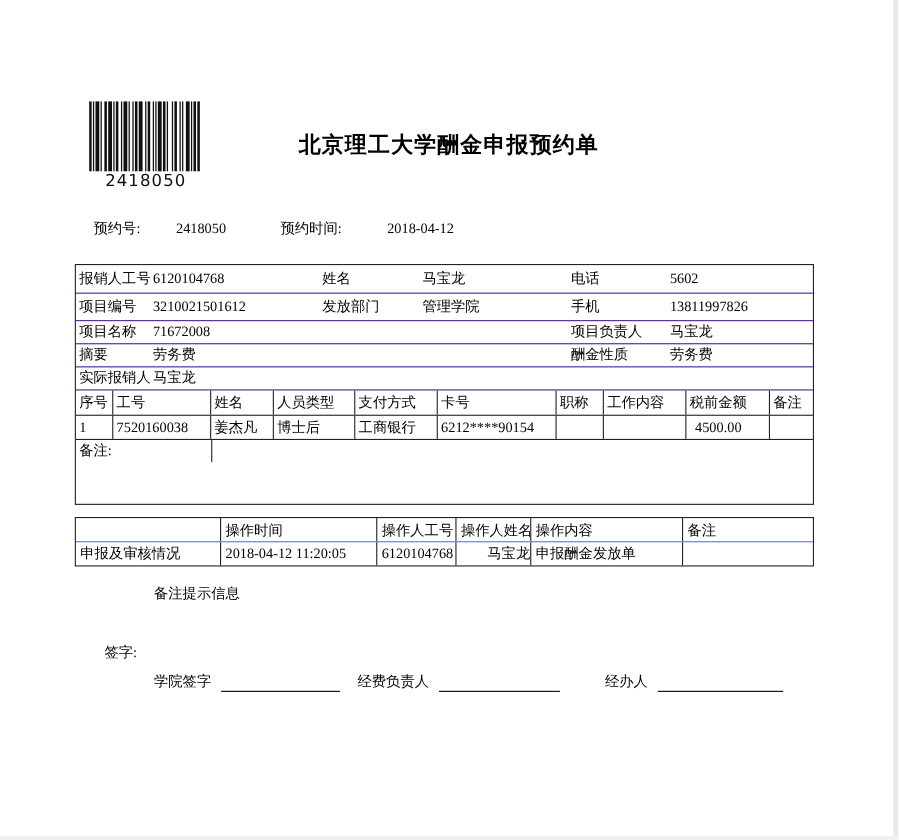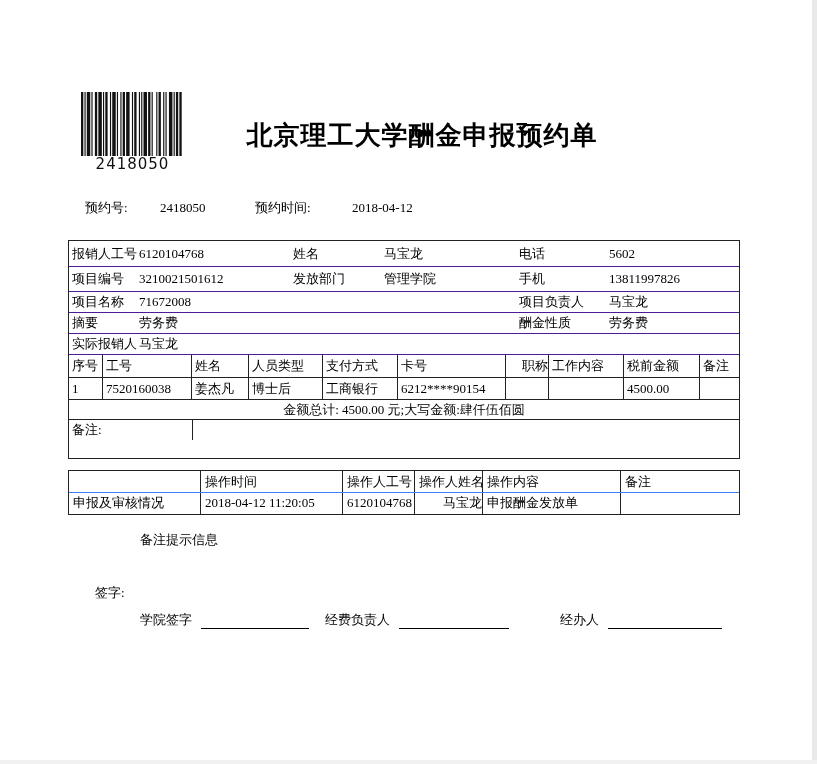--- a/index.html
+++ b/index.html
@@ -15,22 +15,22 @@
   
   .barcode-wrap{left:81px;top:92px;width:103px;}
   .barcode-svg{display:block;width:103px;height:64px;}
   .barcode-num{
     width:103px;text-align:center;font-family:"DejaVu Sans","Liberation Sans",sans-serif;
     font-size:15px;letter-spacing:1px;margin-top:0;line-height:16px;color:#111;
   }
 
   
   .title{
-    left:212px;top:118px;width:420px;text-align:center;
-    font-size:26px;font-weight:bold;letter-spacing:1px;
+    left:198px;top:118px;width:420px;text-align:center;
+    font-size:20px;font-weight:bold;letter-spacing:1px;
   }
 
   
   .meta-row{left:15px;top:200px;width:817px;height:16px;}
   .meta-row span{position:absolute;top:0;line-height:16px;}
 
   
   .tbl1{
     left:68px;top:240px;width:672px;height:219px;border:1px solid #222;box-sizing:border-box;
   }
@@ -40,22 +40,22 @@
   .irow .c-l2{left:224px;}.irow .c-v2{left:315px;}
   .irow .c-l3{left:450px;}.irow .c-v3{left:540px;}
 
   .drow{display:flex;width:100%;border-bottom:1px solid #222;box-sizing:border-box;}
   .drow .cell{
     box-sizing:border-box;border-right:1px solid #222;padding-left:3px;
     overflow:hidden;white-space:nowrap;
   }
   .drow .cell:last-child{border-right:none;flex:1;}
   .c0{width:34px;} .c1{width:89px;} .c2{width:57px;} .c3{width:74px;} .c4{width:75px;}
-  .c5{width:108px;} .c6{width:43px;text-align:right;} .c7{width:75px;} .c8{width:76px;}
-  .cell.num-right{text-align:left;padding-right:20px;}
+  .c5{width:108px;} .c6{width:43px;} .c7{width:75px;} .c8{width:76px;}
+  .cell.num-right{text-align:center;padding-right:20px;}
 
   .trow-total{
     width:100%;text-align:center;border-bottom:1px solid #222;box-sizing:border-box;
   }
   .trow-remark{position:relative;width:100%;box-sizing:border-box;}
   .trow-remark .remark-label{position:absolute;left:3px;top:50%;transform:translateY(-52%);}
   .trow-remark .remark-sep{
     position:absolute;left:123px;top:0;width:1px;height:100%;background:#222;
   }
 
@@ -69,21 +69,21 @@
     box-sizing:border-box;border-right:1px solid #222;padding-left:4px;
     overflow:hidden;white-space:nowrap;
   }
   .orow .cell:last-child{border-right:none;flex:1;}
   .o0{width:132px;} .o1{width:142px;} .o2{width:72px;} .o3{width:68px;text-align:right;} .o4{width:138px;}
 
   
   .remark-hint{left:140px;top:531px;}
   .sign-label{left:95px;top:584px;}
   .sign-group{top:611px;white-space:nowrap;}
-  .sg1{left:140px;} .sg2{left:325px;} .sg3{left:550px;margin-left:10px;}
+  .sg1{left:140px;} .sg2{left:325px;} .sg3{left:550px;}
   .sign-line{
     display:inline-block;height:15px;border-bottom:1px solid #000;
     margin-left:9px;vertical-align:bottom;
   }
   .sl1{width:108px;} .sl2{width:110px;} .sl3{width:114px;}
 </style>
 </head>
 <body>
 
 <div class="page">
@@ -191,21 +191,20 @@
       <div class="cell c2">姜杰凡</div>
       <div class="cell c3">博士后</div>
       <div class="cell c4">工商银行</div>
       <div class="cell c5">6212****90154</div>
       <div class="cell c6"></div>
       <div class="cell c7"></div>
       <div class="cell c8 num-right">4500.00</div>
       <div class="cell"></div>
     </div>
 
-    <div class="trow-total" style="height:20px;line-height:19px">金额总计: 4500.00 元;大写金额:肆仟伍佰圆</div>
 
     <div class="trow-remark" style="height:20px">
       <span class="remark-label">备注:</span>
       <span class="remark-sep"></span>
     </div>
   </div>
 
   <div class="abs tbl2">
     <div class="orow hdr" style="height:22px;line-height:21px">
       <div class="cell o0"></div>

